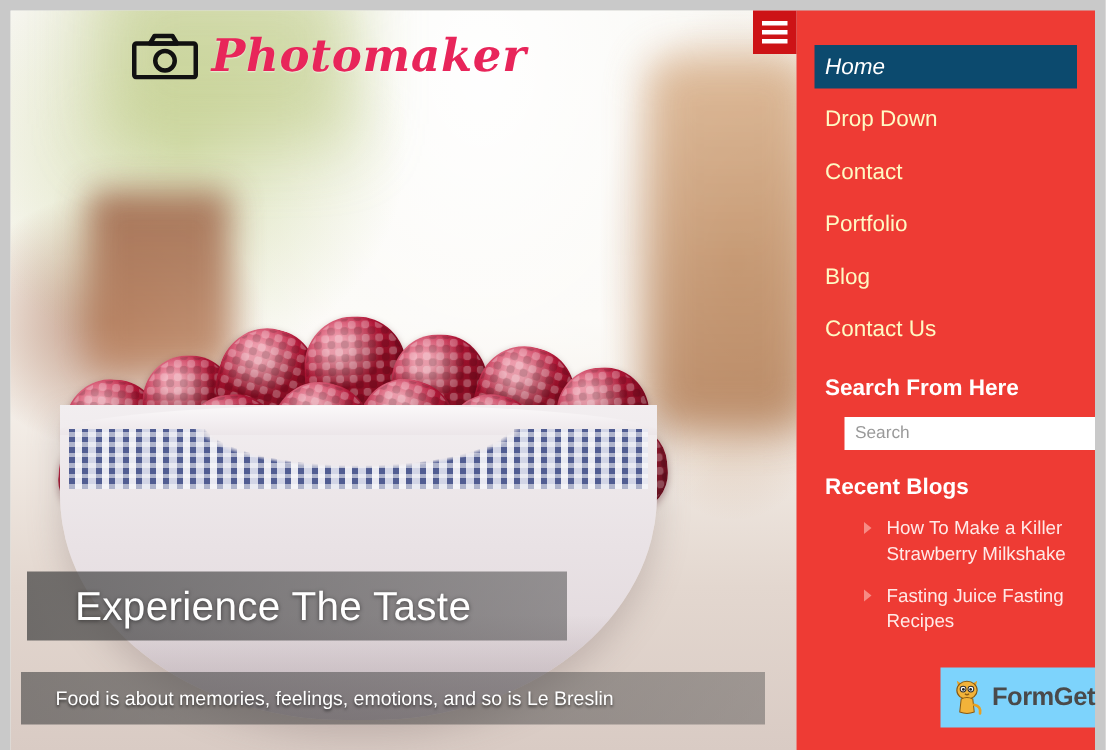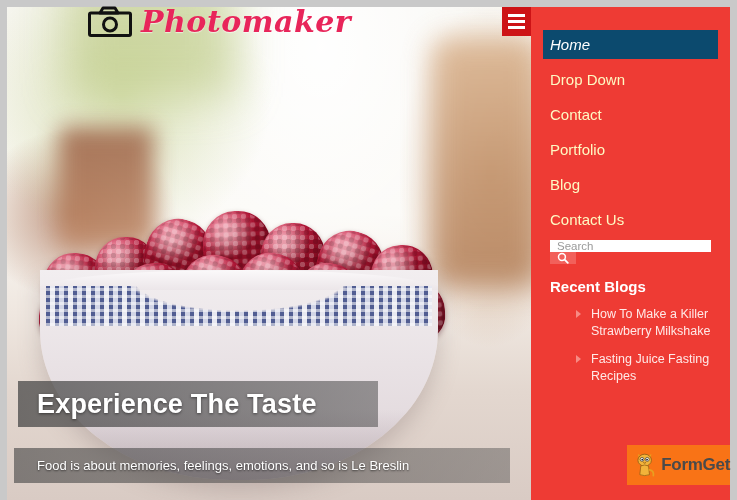--- a/index.html
+++ b/index.html
@@ -93,37 +93,37 @@
     opacity:.85;
   }
 
   
   .hero-title-bar {
     position:absolute; left:11px; top:374px; width:360px; height:46px;
     background:linear-gradient(90deg, rgba(70,70,70,.74), rgba(70,70,70,.52));
     display:flex; align-items:center;
   }
   .hero-title {
-    color:#fff; font-size:27px; font-weight:700; letter-spacing:.2px;
-    padding-left:19px; text-shadow:0 1px 3px rgba(0,0,0,.5);
+    color:#fff; font-size:27px; font-weight:400; letter-spacing:.2px;
+    padding-left:32px; text-shadow:0 1px 3px rgba(0,0,0,.5);
     white-space:nowrap;
   }
   .hero-sub-bar {
     position:absolute; left:7px; top:441px; width:496px; height:35px;
     background:linear-gradient(90deg, rgba(70,70,70,.62), rgba(70,70,70,.42));
     display:flex; align-items:center;
   }
   .hero-sub {
     color:#fff; font-size:13px; font-weight:normal; padding-left:23px;
     text-shadow:0 1px 2px rgba(0,0,0,.6); white-space:nowrap;
   }
 
   
   .logo-wrap {
-    position:absolute; left:88px; top:0; height:42px;
+    position:absolute; left:88px; top:16px; height:42px;
     display:flex; align-items:center; gap:9px;
   }
   .cam-icon { width:44px; height:31px; display:block; }
   .logo-text {
     font-family:"DejaVu Serif", serif;
     font-style:italic; font-weight:bold;
     font-size:30px; color:#e8255a; letter-spacing:.5px;
     text-shadow:0 1px 1px rgba(255,255,255,.6);
   }
 
@@ -148,21 +148,21 @@
     color:#fef9c3; font-size:15px; cursor:pointer;
     white-space:nowrap;
   }
   .nav-item.active { background:#0c4a6e; color:#ffffff;font-style:italic; }
 
   .side-heading {
     color:#ffffff; font-size:15px; font-weight:bold;
     margin:16px 0 11px 19px;
   }
   .search-row {
-    display:flex; margin:0 19px 0 19px; height:22px;flex-direction:column;
+    display:flex; margin:0 19px 0 32px; height:22px;
   }
   .search-input {
     flex:1; border:0; outline:none; background:#fff;
     font-size:11.5px; color:#666; padding:0 7px;
     font-family:"Liberation Sans", sans-serif;
   }
   .search-input::placeholder { color:#9a9a9a; }
   .search-btn {
     width:26px; background:#f2605a; border:0; cursor:pointer;
     display:flex; align-items:center; justify-content:center;
@@ -176,21 +176,21 @@
   }
   .blog-item .arrow {
     position:absolute; left:-15px; top:4px;
     width:0; height:0; border-left:5px solid #f78b84;
     border-top:4px solid transparent; border-bottom:4px solid transparent;
   }
 
   
   .watermark {
     position:absolute; right:7px; bottom:15px; width:103px; height:40px;
-    background:#f97316; display:flex; align-items:center; gap:5px;
+    background:#7dd3fc; display:flex; align-items:center; gap:5px;
     padding-left:8px; z-index:8;
   }
   .wm-text {
     font-size:17px; font-weight:bold; color:#4a4a4a;
     letter-spacing:-.3px;
   }
   .cat-svg { width:22px; height:26px; display:block; }
 </style>
 </head>
 <body>
@@ -260,20 +260,21 @@
   <aside class="sidebar">
     <nav class="nav" id="nav">
         <a class="nav-item active">Home</a>
         <a class="nav-item">Drop Down</a>
         <a class="nav-item">Contact</a>
         <a class="nav-item">Portfolio</a>
         <a class="nav-item">Blog</a>
         <a class="nav-item">Contact Us</a>
       </nav>
 
+    <h3 class="side-heading">Search From Here</h3>
 
     <div class="search-row">
       <input class="search-input" type="text" value="" placeholder="Search" style="">
       <button class="search-btn">
         <svg viewBox="0 0 16 16">
           <circle cx="6.6" cy="6.6" r="4.6" fill="none" stroke="#fff" stroke-width="2"></circle>
           <line x1="10.2" y1="10.2" x2="14.4" y2="14.4" stroke="#fff" stroke-width="2.4" stroke-linecap="round"></line>
         </svg>
       </button>
     </div>

